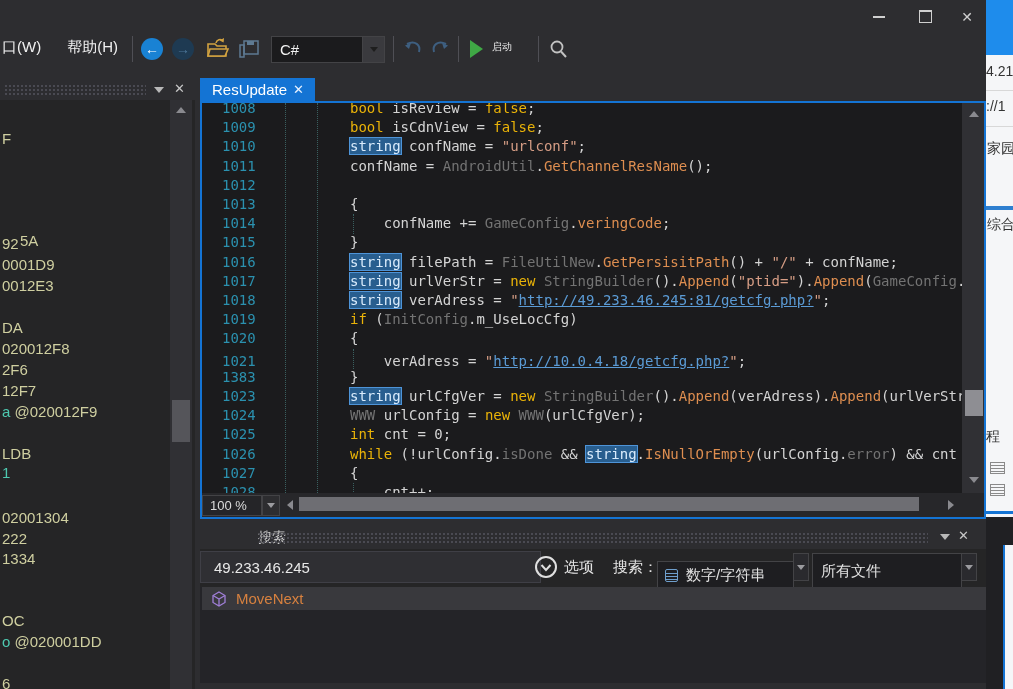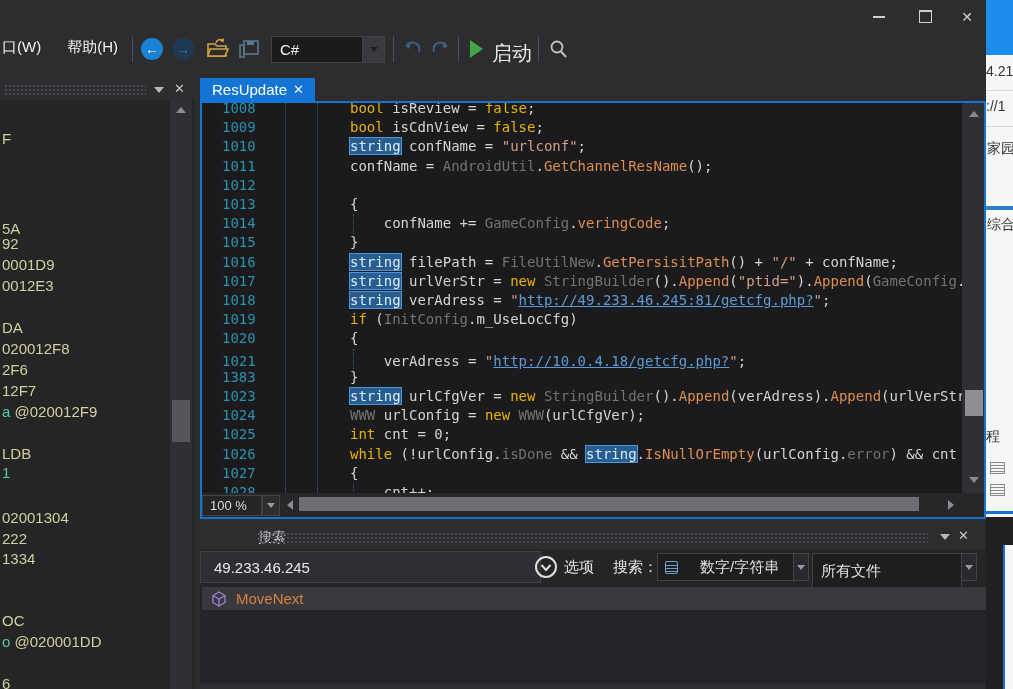--- a/index.html
+++ b/index.html
@@ -113,38 +113,38 @@
   <div class="abs" style="left:430px;top:39px;">
     <svg width="22" height="20" viewBox="0 0 22 20">
       <path d="M16 5 C8 1 2 6 4 13" fill="none" stroke="#3E5F80" stroke-width="2"></path>
       <path d="M18 6.5 L12 4 L14 10 Z" fill="#3E5F80"></path>
     </svg>
   </div>
 
   <div class="tbsep" style="left:458px;"></div>
 
   <div class="abs" style="left:470px;top:40px;width:0;height:0;border-left:13px solid #3FA845;border-top:9px solid transparent;border-bottom:9px solid transparent;"></div>
-  <span class="abs" style="left:492px;top:40px;font-size:20px;color:#EAEAEA;">启动</span>
+  <span class="abs" style="left:492px;top:40px;font-size:10px;color:#EAEAEA;">启动</span>
 
   <div class="tbsep" style="left:538px;"></div>
   <div class="abs" style="left:548px;top:39px;">
     <svg width="21" height="21" viewBox="0 0 21 21">
       <circle cx="9" cy="8" r="5.5" fill="none" stroke="#C2C2C2" stroke-width="1.8"></circle>
       <line x1="13" y1="12.5" x2="18" y2="18" stroke="#C2C2C2" stroke-width="2"></line>
     </svg>
   </div>
 
   <div class="abs" style="left:0;top:78px;width:195px;height:22px;background:#2D2D30;">
     <div class="dots abs" style="left:4px;top:6px;width:142px;height:11px;"></div>
     <div class="abs" style="left:154px;top:9px;width:0;height:0;border-left:5px solid transparent;border-right:5px solid transparent;border-top:6px solid #B8B8B8;"></div>
     <span class="abs" style="left:174px;top:3px;font-size:13px;color:#C8C8C8;">✕</span>
   </div>
   <div id="tree-body">
       <div class="tree-item" style="top: 30px;"><span class="tt-tk">F</span></div>
-      <div class="tree-item" style="top: 120px;"><span class="tt-tk">5A</span></div>
+      <div class="tree-item" style="top: 132px; margin-left: 18px;"><span class="tt-tk">5A</span></div>
       <div class="tree-item" style="top: 135px;"><span class="tt-tk">92</span></div>
       <div class="tree-item" style="top: 156px;"><span class="tt-tk">0001D9</span></div>
       <div class="tree-item" style="top: 177px;"><span class="tt-tk">0012E3</span></div>
       <div class="tree-item" style="top: 219px;"><span class="tt-tk">DA</span></div>
       <div class="tree-item" style="top: 240px;"><span class="tt-tk">020012F8</span></div>
       <div class="tree-item" style="top: 261px;"><span class="tt-tk">2F6</span></div>
       <div class="tree-item" style="top: 282px;"><span class="tt-tk">12F7</span></div>
       <div class="tree-item" style="top: 303px;"><span class="tt-tg">a </span><span class="tt-tk">@020012F9</span></div>
       <div class="tree-item" style="top: 345px;"><span class="tt-tk">LDB</span></div>
       <div class="tree-item" style="top: 364px;"><span class="tt-tg">1</span></div>
@@ -226,21 +226,21 @@
     <div class="abs" style="left:0;top:24px;width:803px;height:38px;background:#252526;">
       <input class="abs" style="left: 0px; top: 2px; width: 326px; height: 30px; background: rgb(47, 47, 51); border: 1px solid rgb(63, 63, 70); color: rgb(232, 232, 232); font-size: 15px; padding: 0px 0px 0px 13px; font-family: &quot;Liberation Sans&quot;, sans-serif; outline: none;" value="49.233.46.245">
       <div class="abs" style="left:334px;top:6px;">
         <svg width="24" height="24" viewBox="0 0 24 24">
           <circle cx="12" cy="12" r="10" fill="none" stroke="#E0E0E0" stroke-width="2"></circle>
           <polyline points="7.5,10 12,15 16.5,10" fill="none" stroke="#E0E0E0" stroke-width="2"></polyline>
         </svg>
       </div>
       <span class="abs" style="left:364px;top:9px;font-size:15px;color:#E4E4E4;">选项</span>
       <span class="abs" style="left:413px;top:9px;font-size:15px;color:#E4E4E4;">搜索：</span>
-      <div class="srow-combo" style="left:457px;top:4px;width:137px;height:28px;gap:14px;">
+      <div class="srow-combo" style="left:457px;top:12px;width:137px;height:28px;">
         <span class="listicon" style="margin-left:7px;"></span>
         <span style="margin-left:8px;">数字/字符串</span>
       </div>
       <div class="combo-arrow" style="left:593px;top:4px;width:16px;height:28px;background:#2A2A2E;">
           <span class="tri-dn"></span>
         </div>
       <div class="srow-combo" style="left:612px;top:4px;width:150px;height:37px;align-items:center;">
         <span style="margin-left:8px;">所有文件</span>
       </div>
       <div class="combo-arrow" style="left:761px;top:4px;width:16px;height:28px;background:#2A2A2E;">

